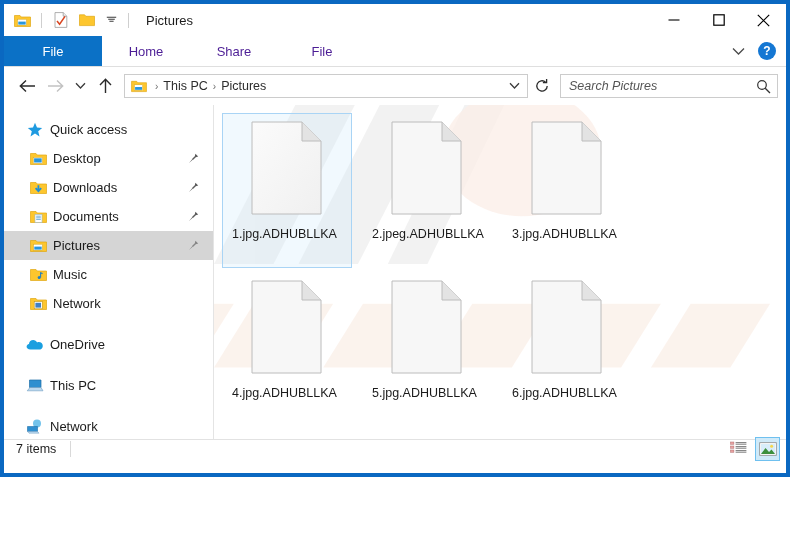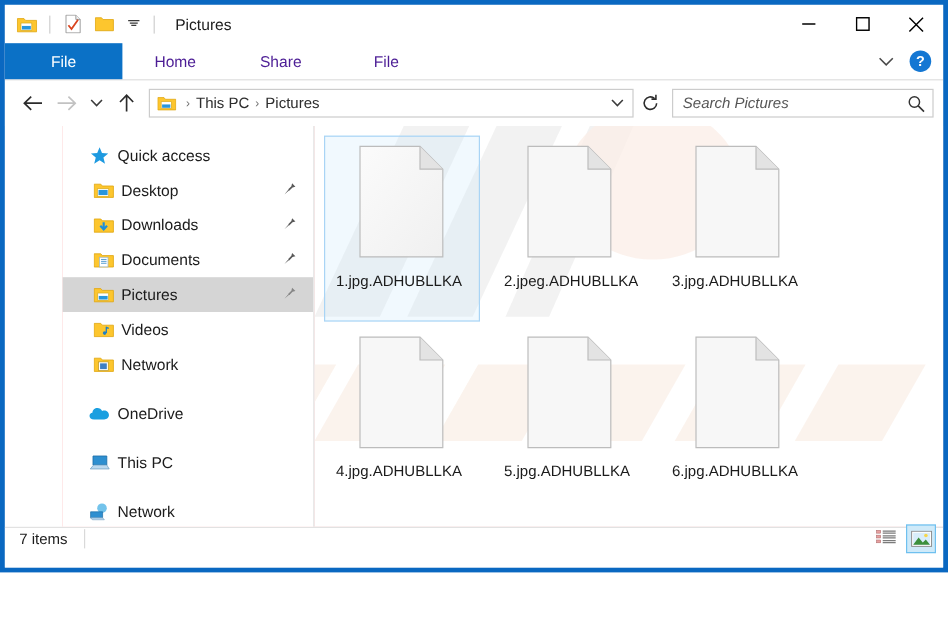--- a/index.html
+++ b/index.html
@@ -223,21 +223,20 @@
   }
   #search-icon { color: #333; display: flex; }
 
   
   #body-area {
     flex: 1 1 auto;
     display: flex;
     min-height: 0;
     position: relative;
     background: #fca5a5;
-    margin-left: 48px;
   }
   #sidebar {
     flex: 0 0 210px;
     background: #ffffff;
     border-right: 1px solid #e4e4e4;
     padding-top: 10px;
     box-sizing: border-box;
     overflow: hidden;
     position: relative;
     z-index: 2;
@@ -585,21 +584,21 @@
 
       <div class="nav-item child">
         <span class="ni-icon">
           <svg width="17" height="15" viewBox="0 0 17 15">
             <path d="M0.5 2.5 L6 2.5 L7.3 4 L16.5 4 L16.5 13.5 L0.5 13.5 Z" fill="#fdc62e" stroke="#e0a712" stroke-width="0.7"></path>
             <path d="M10.6 5.2 L10.6 10.4" stroke="#1f7fc4" stroke-width="1.1"></path>
             <circle cx="9.2" cy="10.6" r="1.5" fill="#1f7fc4"></circle>
             <path d="M10.6 5.2 L12.6 5.9 L12.6 7.2 L10.6 6.5 Z" fill="#1f7fc4"></path>
           </svg>
         </span>
-        <span class="ni-label">Videos</span>
+        <span class="ni-label">Music</span>
       </div>
 
       <div class="nav-item child">
         <span class="ni-icon">
           <svg width="17" height="15" viewBox="0 0 17 15">
             <path d="M0.5 2.5 L6 2.5 L7.3 4 L16.5 4 L16.5 13.5 L0.5 13.5 Z" fill="#fdc62e" stroke="#e0a712" stroke-width="0.7"></path>
             <rect x="4.2" y="5.6" width="8" height="7.2" fill="#ffffff" stroke="#b08c18" stroke-width="0.5"></rect>
             <rect x="5.4" y="6.8" width="5.6" height="4.8" fill="#3f7fc4"></rect>
           </svg>
         </span>

